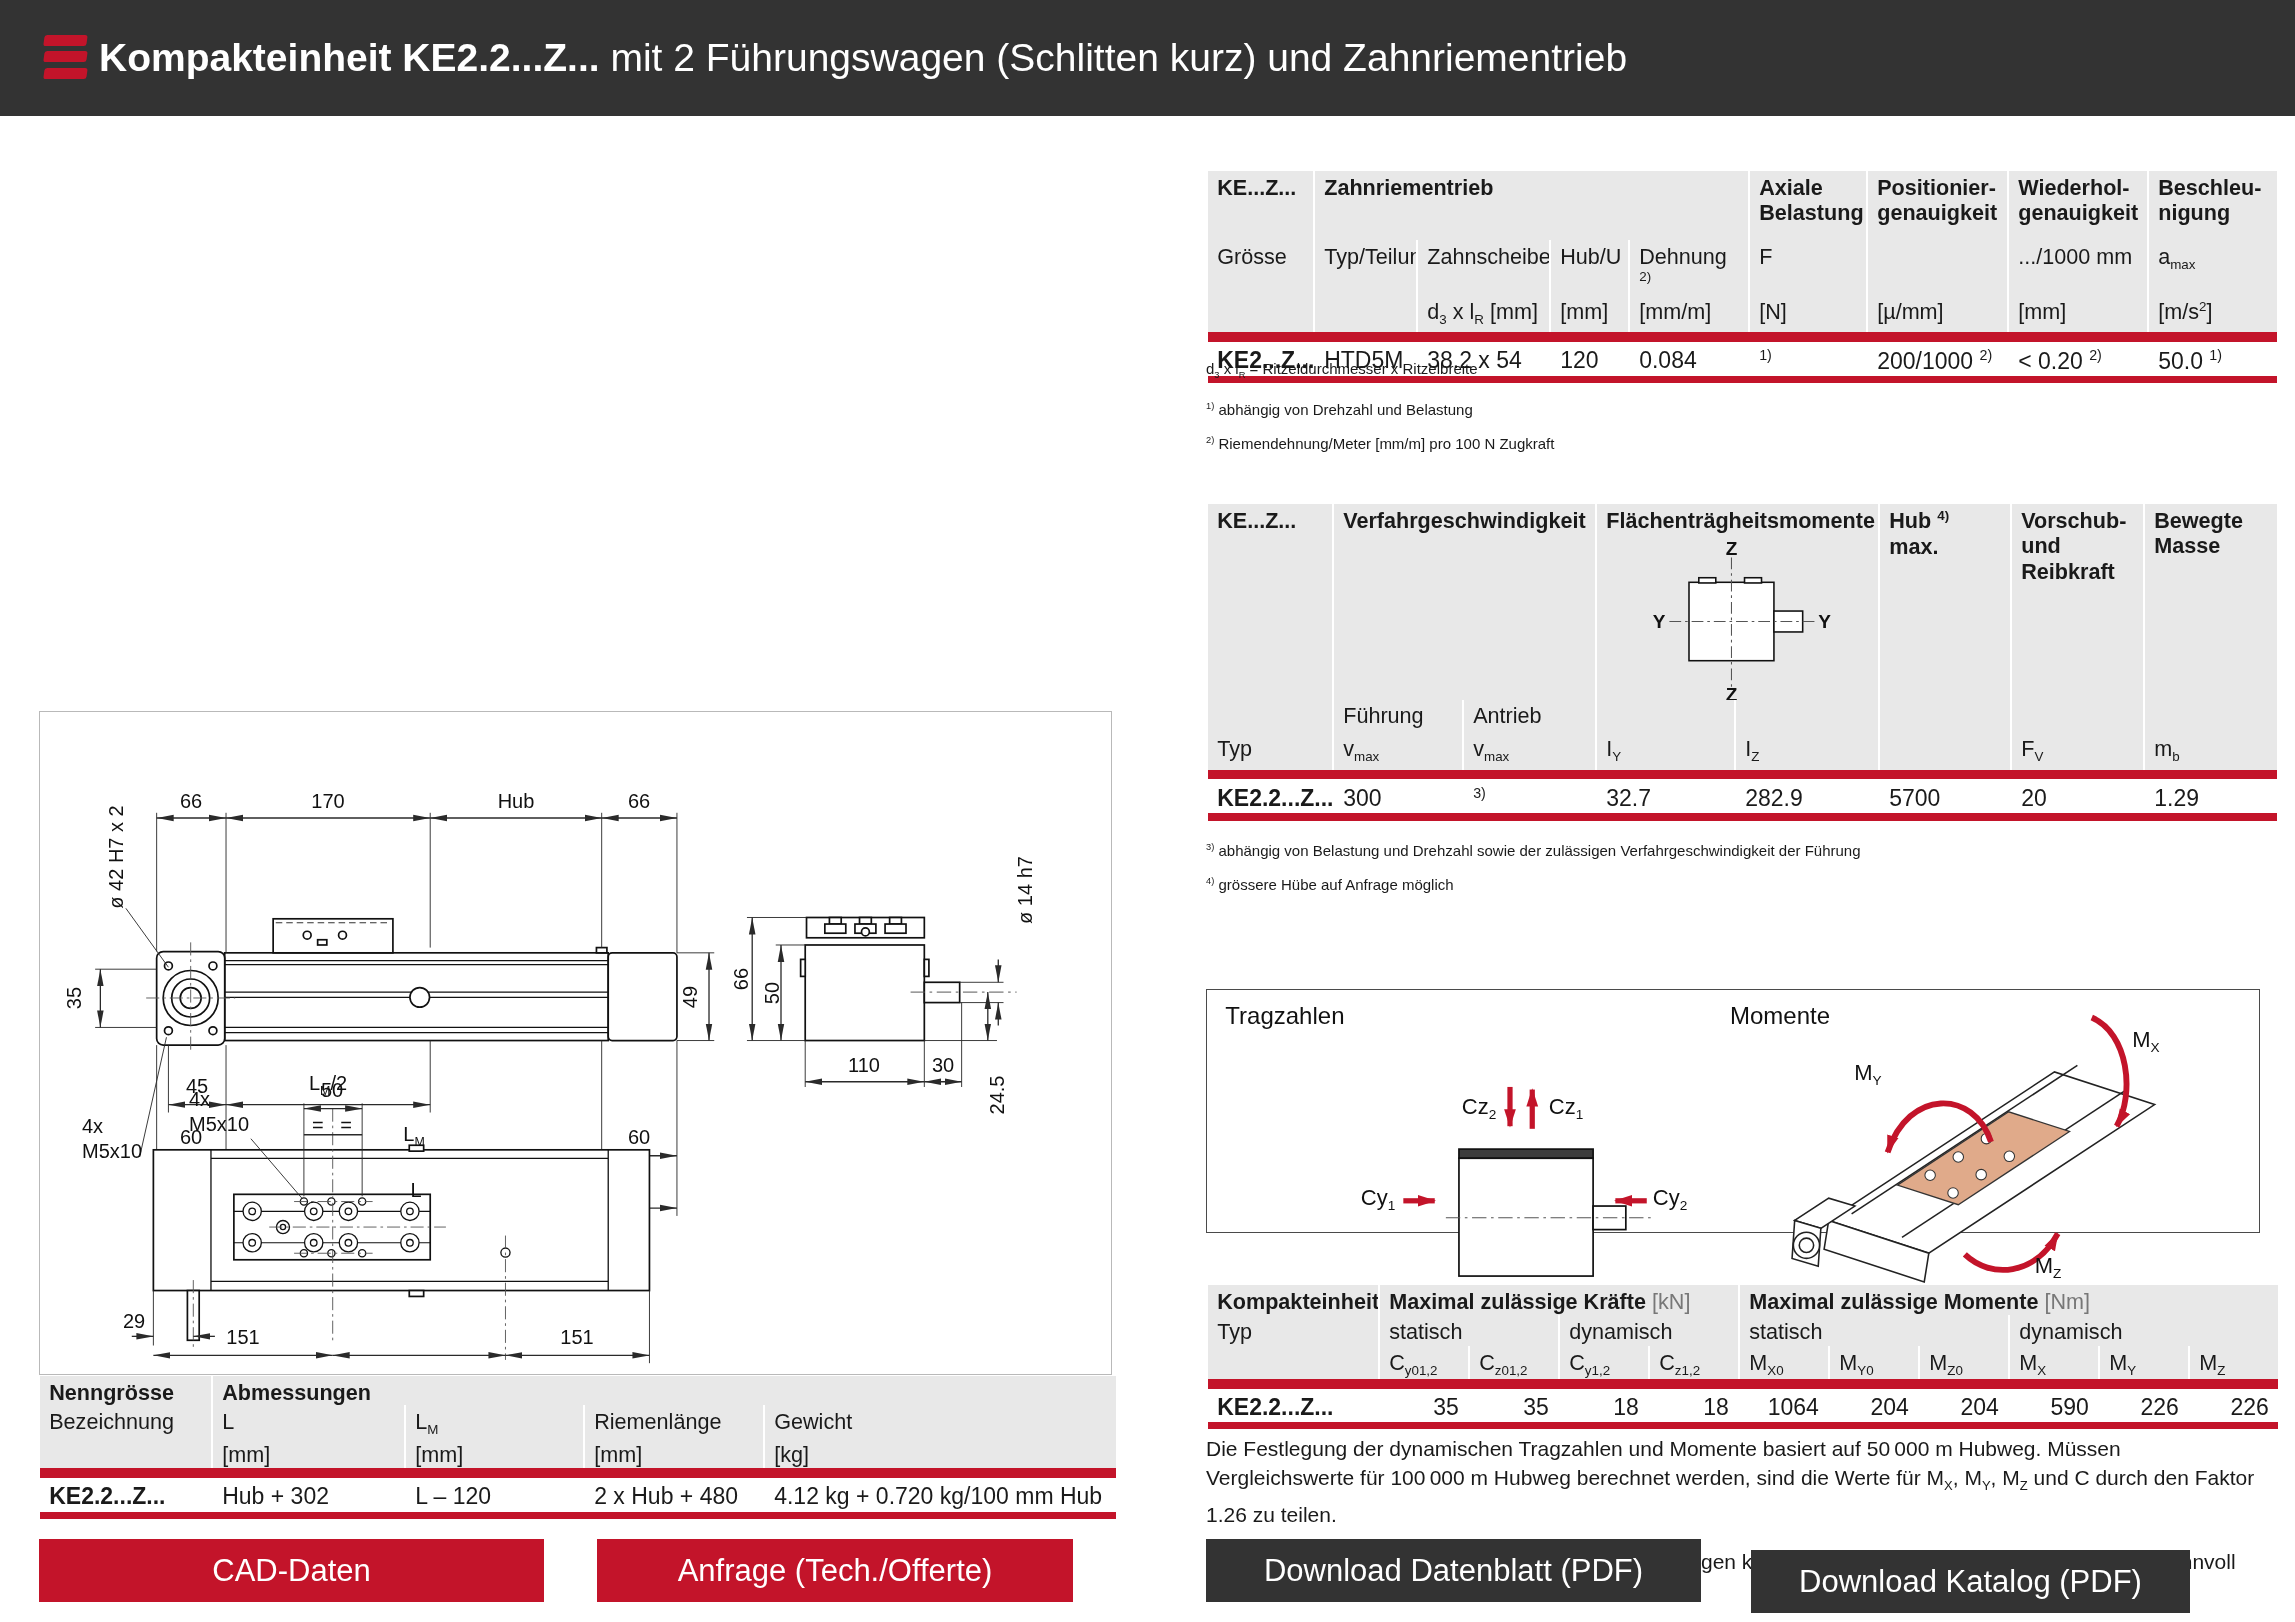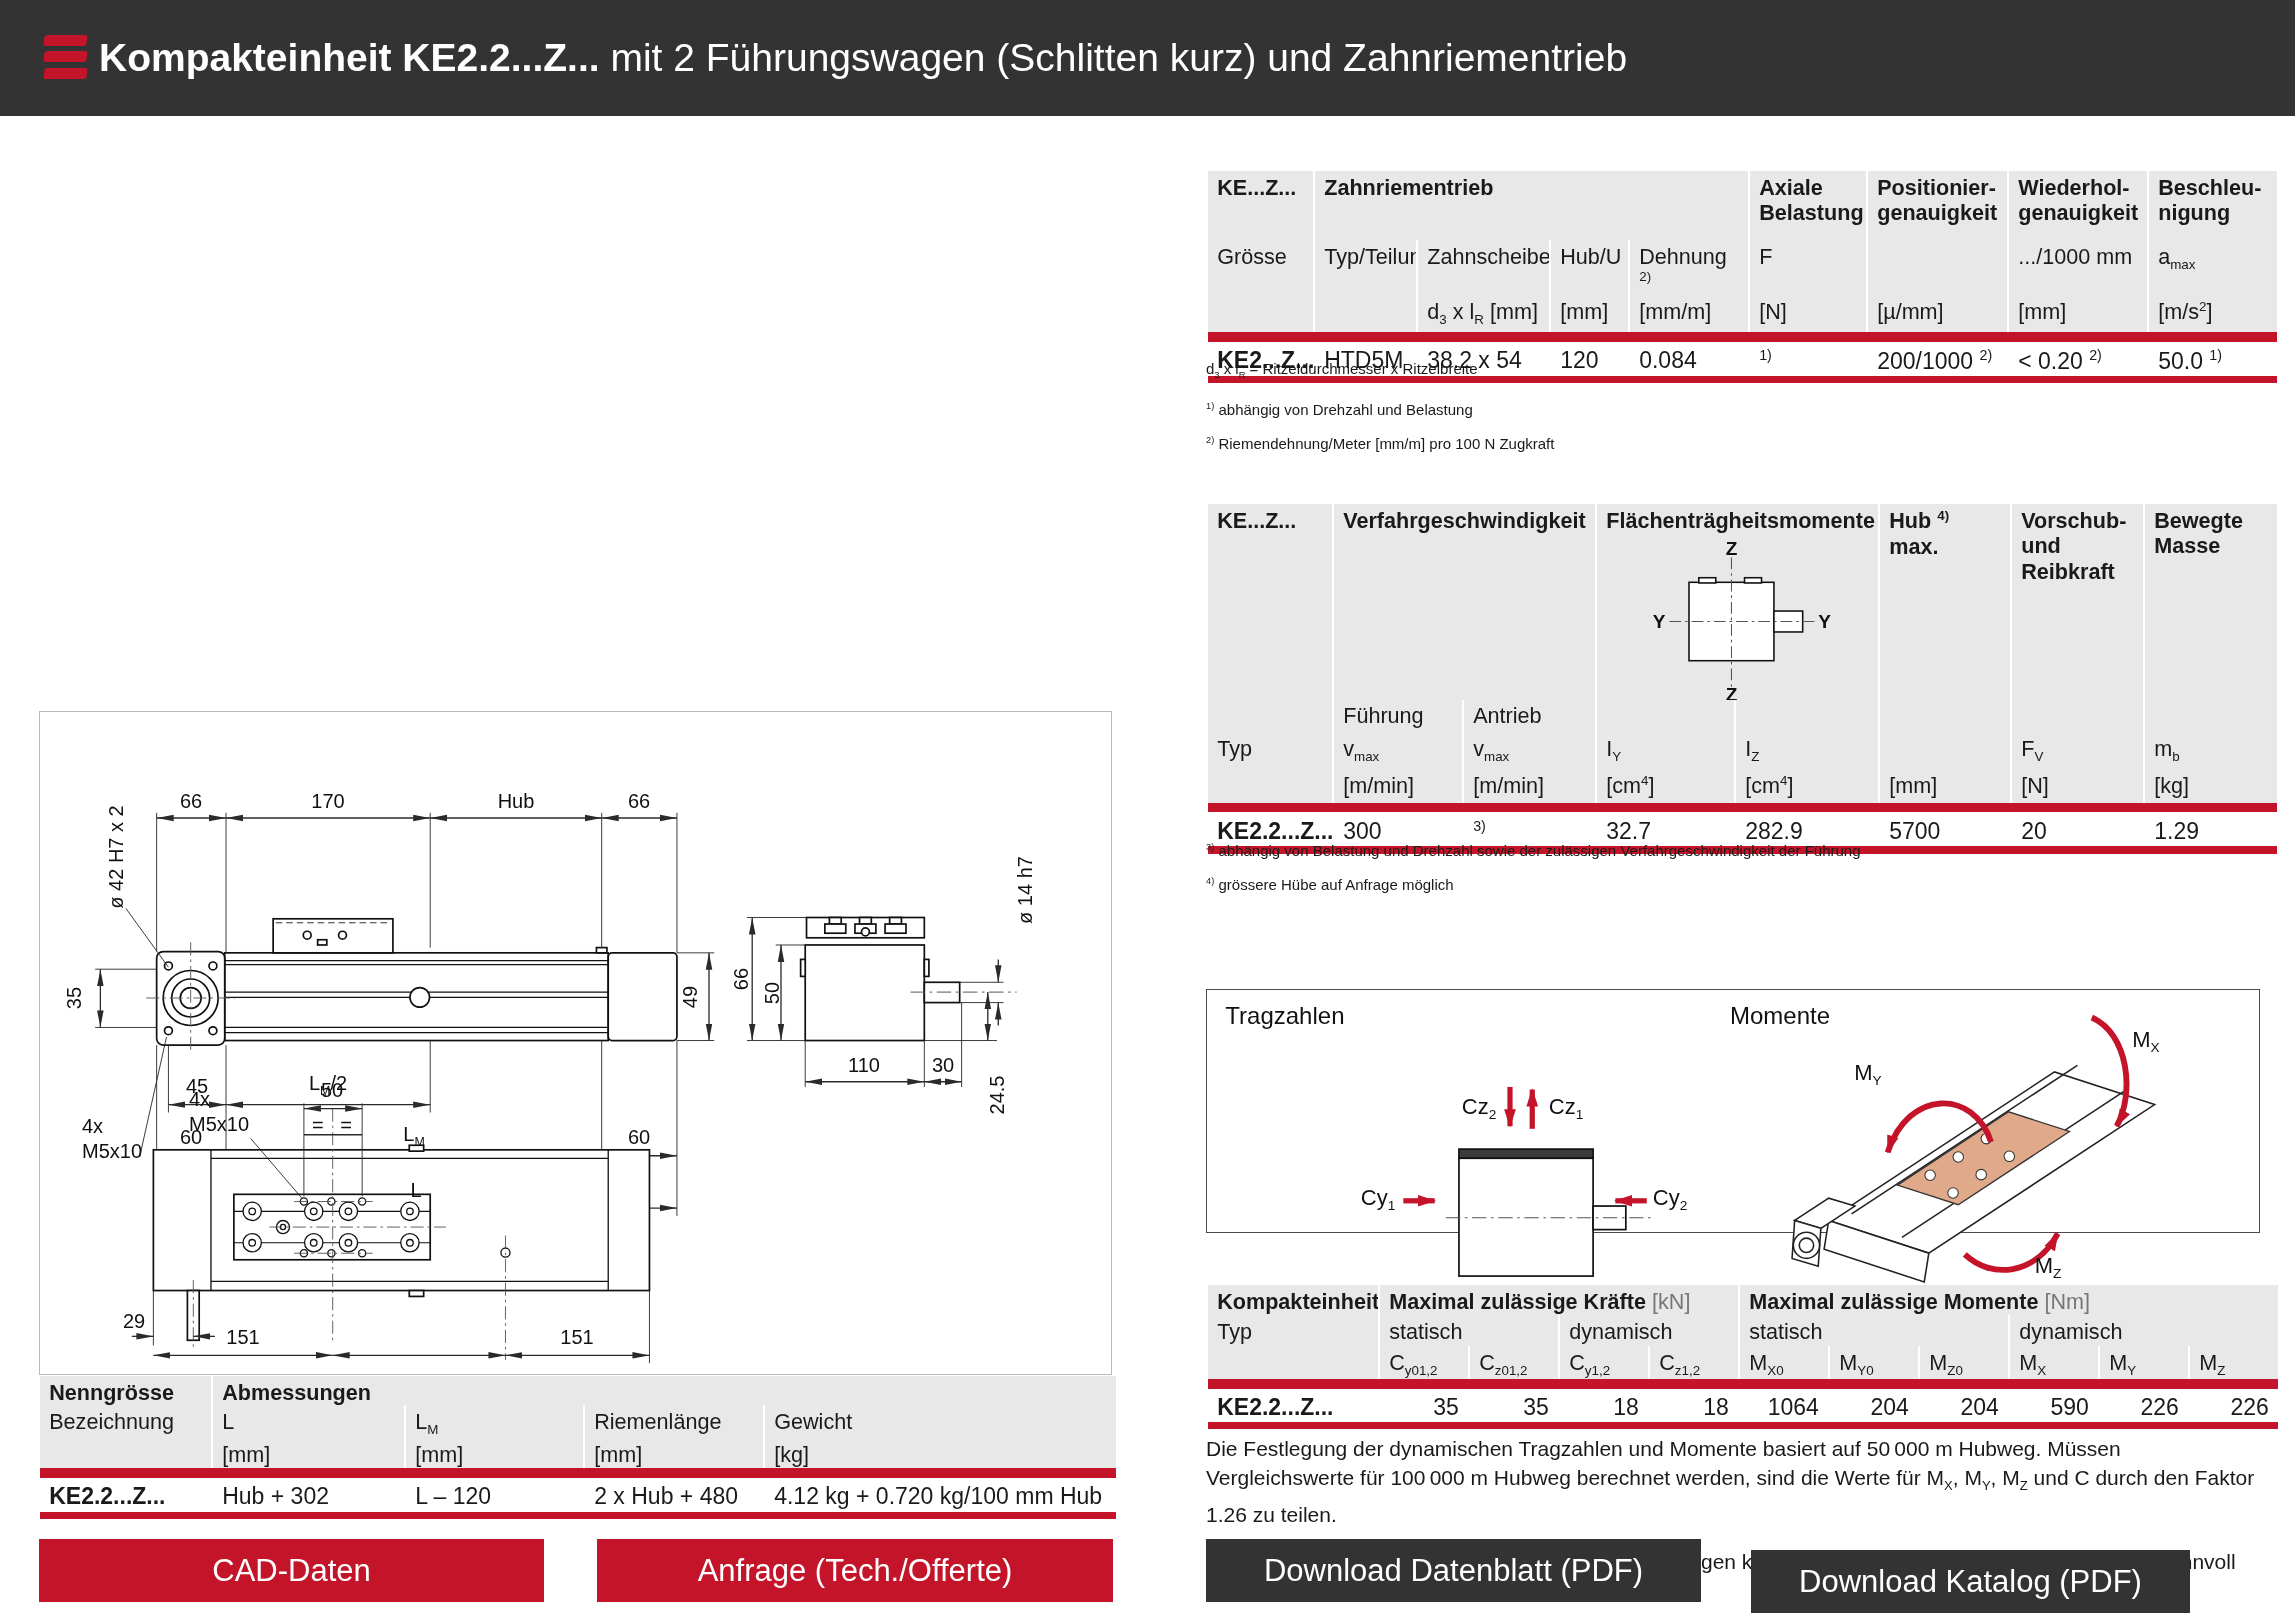--- a/index.html
+++ b/index.html
@@ -183,30 +183,20 @@
     <tr style="height:37px">
       <td class="g">Typ</td>
       <td class="g">v<sub>max</sub></td>
       <td class="g">v<sub>max</sub></td>
       <td class="g">I<sub>Y</sub></td>
       <td class="g">I<sub>Z</sub></td>
       <td class="g"></td>
       <td class="g">F<sub>V</sub></td>
       <td class="g">m<sub>b</sub></td>
     </tr>
-    <tr style="height:33px">
-      <td class="g"></td>
-      <td class="g">[m/min]</td>
-      <td class="g">[m/min]</td>
-      <td class="g">[cm<sup>4</sup>]</td>
-      <td class="g">[cm<sup>4</sup>]</td>
-      <td class="g">[mm]</td>
-      <td class="g">[N]</td>
-      <td class="g">[kg]</td>
-    </tr>
     <tr>
           <td class="red" colspan="8"></td>
         </tr>
     <tr class="data" style="height:34px">
       <td class="rowlabel">KE2.2...Z...</td>
       <td>300</td>
       <td><sup>3)</sup></td>
       <td>32.7</td>
       <td>282.9</td>
       <td>5700</td>
@@ -554,18 +544,18 @@
       <td>2 x Hub + 480</td>
       <td>4.12 kg + 0.720 kg/100 mm Hub</td>
     </tr>
     <tr>
           <td class="redthin" colspan="5"></td>
         </tr>
   </tbody>
     </table>
 
   <div class="btn redbg" style="left:39px;top:1539px;width:505px;">CAD-Daten</div>
-  <div class="btn redbg" style="left:597px;top:1539px;width:516px;">Anfrage (Tech./Offerte)</div>
+  <div class="btn redbg" style="left:597px;top:1539px;width:476px;">Anfrage (Tech./Offerte)</div>
   <div class="btn darkbg" style="left:1206px;top:1539px;width:495px;">Download Datenblatt (PDF)</div>
   <div class="btn darkbg" style="left:1751px;top:1550px;width:439px;">Download Katalog (PDF)</div>
 
 </div>
 
 
 </body></html>

